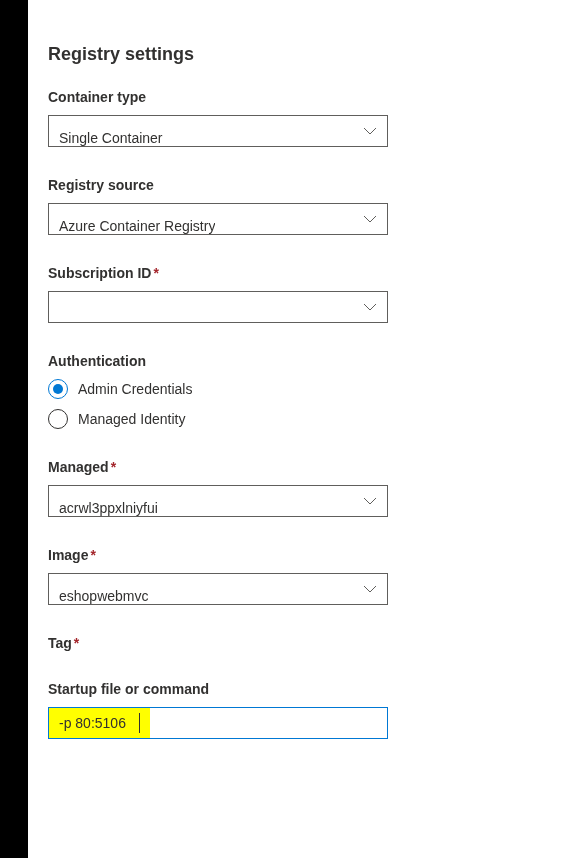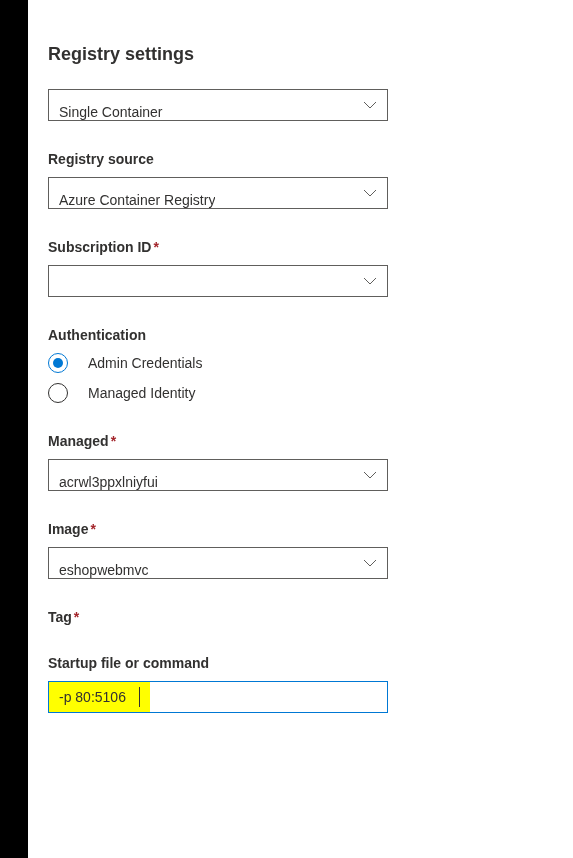--- a/index.html
+++ b/index.html
@@ -76,21 +76,21 @@
       display: block;
     }
     .radio-group {
       display: flex;
       flex-direction: column;
       gap: 10px;
     }
     .radio-option {
       display: flex;
       align-items: center;
-      gap: 20px;
+      gap: 10px;
       cursor: pointer;
     }
     .radio-circle {
       width: 20px;
       height: 20px;
       border: 1px solid #323130;
       border-radius: 50%;
       display: flex;
       align-items: center;
       justify-content: center;
@@ -151,20 +151,21 @@
 </head>
 <body>
 
 <div class="page">
   <div class="left-rail"></div>
   <div class="content">
 
     <h2 class="section-title">Registry settings</h2>
 
     <div class="field">
+      <label class="field-label">Container type</label>
       <div class="dropdown">
         <span class="dropdown-value">Single Container</span>
         <span class="dropdown-chevron">
           <svg class="chevron-svg" viewBox="0 0 14 8">
               <path d="M1 1 L7 7 L13 1" stroke="#605e5c" stroke-width="1" fill="none"></path>
             </svg>
         </span>
       </div>
     </div>
 

